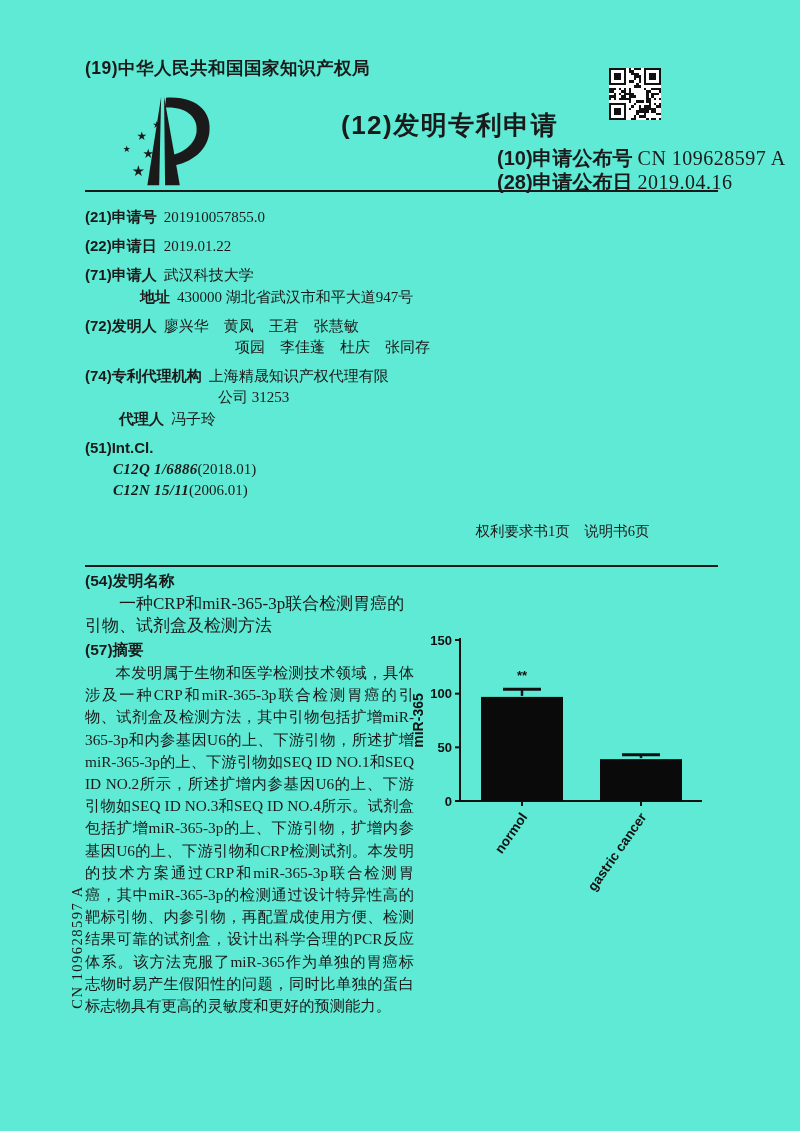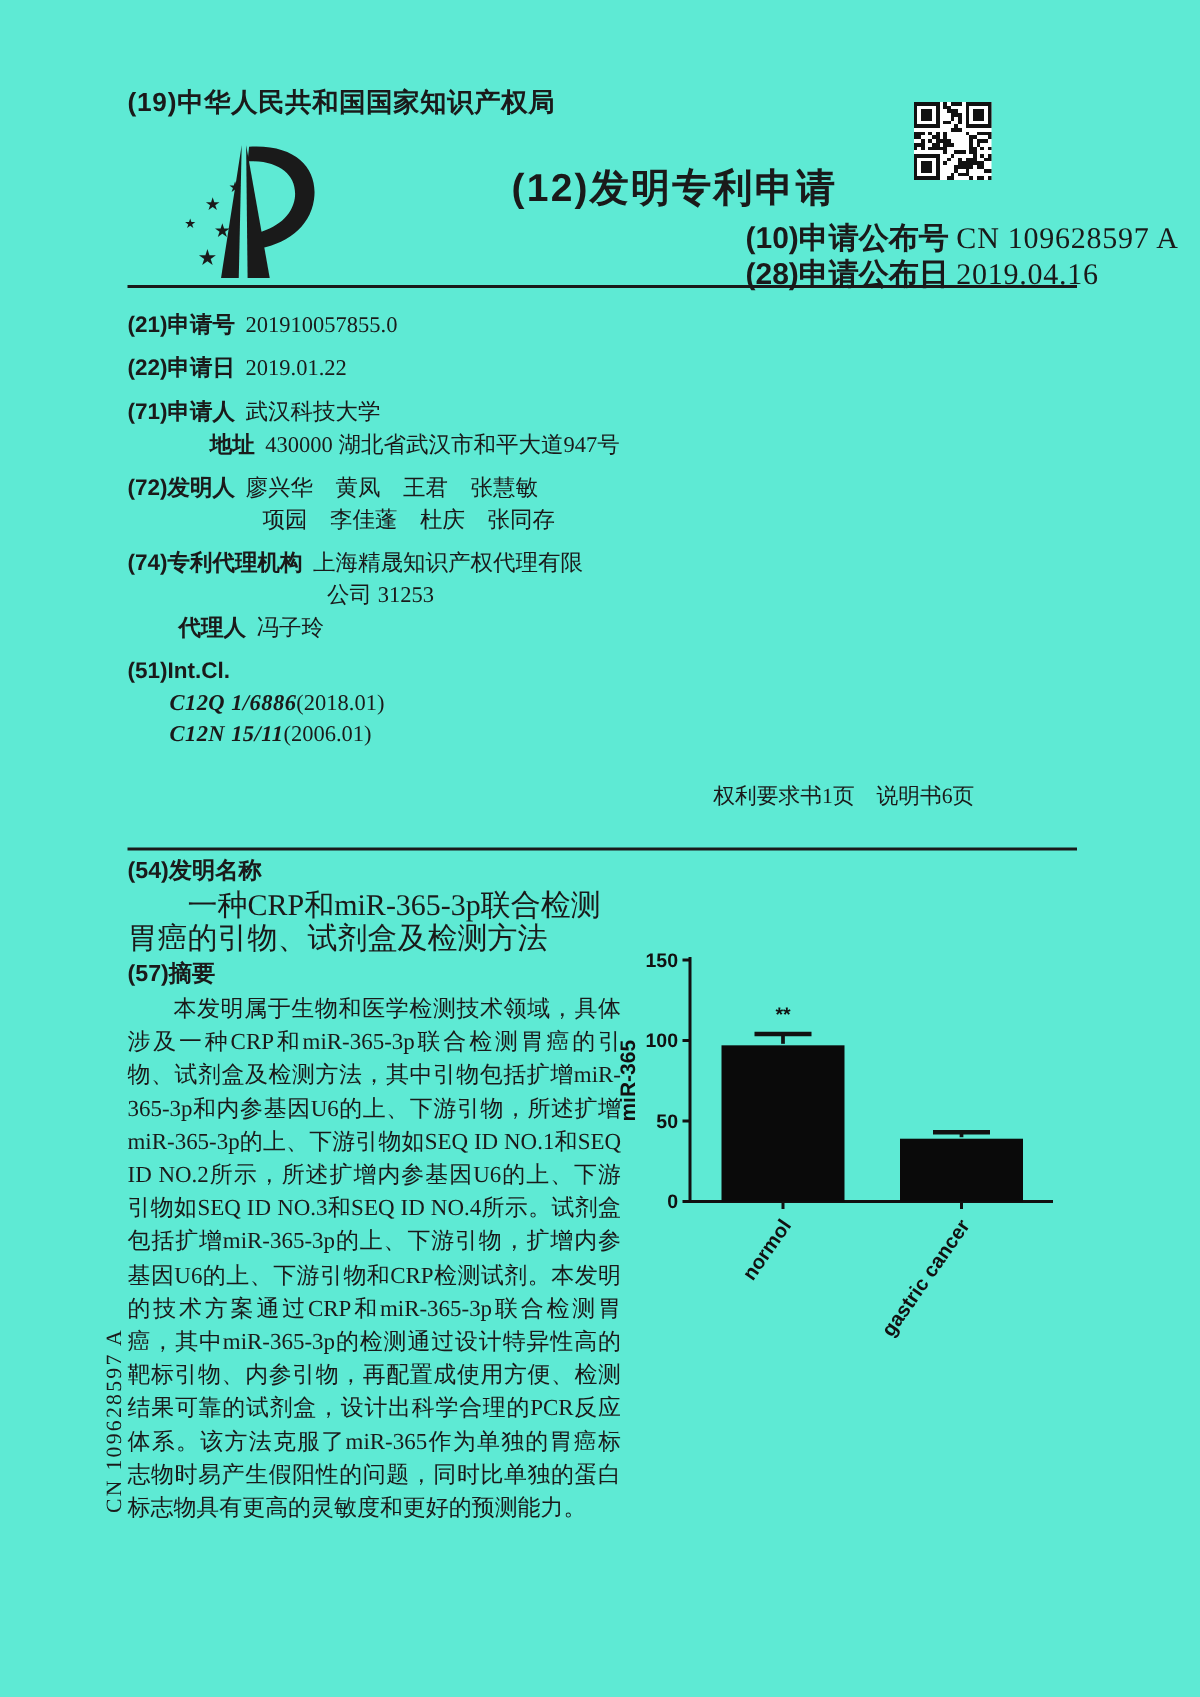--- a/index.html
+++ b/index.html
@@ -27,29 +27,29 @@
   .publine .pval { margin-left:5px; letter-spacing:.5px; }
   .rule { position:absolute; left:85px; width:633px; height:2px; background:#1a1a1a; }
   .rule1 { top:190px; } .rule2 { top:565px; }
   
   .biblio { position:absolute; left:85px; top:199px; width:345px; font-size:15px; }
   .brow { line-height:21px; white-space:nowrap; }
   .grp { margin-top:7px; }
   .blbl { font-family:"Liberation Sans","DejaVu Sans",sans-serif; font-weight:600; }
   .bval { margin-left:7px; }
   .ind28 { padding-left:28px; } .ind34 { padding-left:34px; }
-  .ind38 { padding-left:38px;text-align:center; } .ind90 { padding-left:90px; } .ind133 { padding-left:133px; }
+  .ind38 { padding-left:38px;text-align:center; } .ind90 { padding-left:90px;text-align:right; } .ind133 { padding-left:133px; }
   .icode { font-style:italic; font-weight:700; letter-spacing:.3px; }
   .pages { position:absolute; left:455px; top:520px; width:215px; text-align:center;
            font-size:14.5px; line-height:23px; }
   
   .leftcol { position:absolute; left:85px; top:570px; width:329px; }
   .seclbl { font-family:"Liberation Sans","DejaVu Sans",sans-serif;
             font-weight:600; font-size:15.5px; line-height:21px; }
-  .title54 { margin:2px 0 2px; text-indent:2em; font-size:20px; line-height:22px; }
+  .title54 { margin:2px 0 2px; text-indent:2em; font-size:17px; line-height:22px; }
   .abstract { margin:2px 0 0; text-indent:2em; font-size:15.3px; line-height:22.2px;
               text-align:justify; }
   
   .chart { position:absolute; left:410px; top:623px; width:302px; height:287px; margin:0; }
   .ct  { font:700 13px "Liberation Sans","DejaVu Sans",sans-serif; fill:#111; }
   .cyl { font:700 14px "Liberation Sans","DejaVu Sans",sans-serif; fill:#111; }
   .cxl { font:700 13.5px "Liberation Sans","DejaVu Sans",sans-serif; fill:#111; }
   
   .sidecode {
     position:absolute; left:77px; top:947px;

